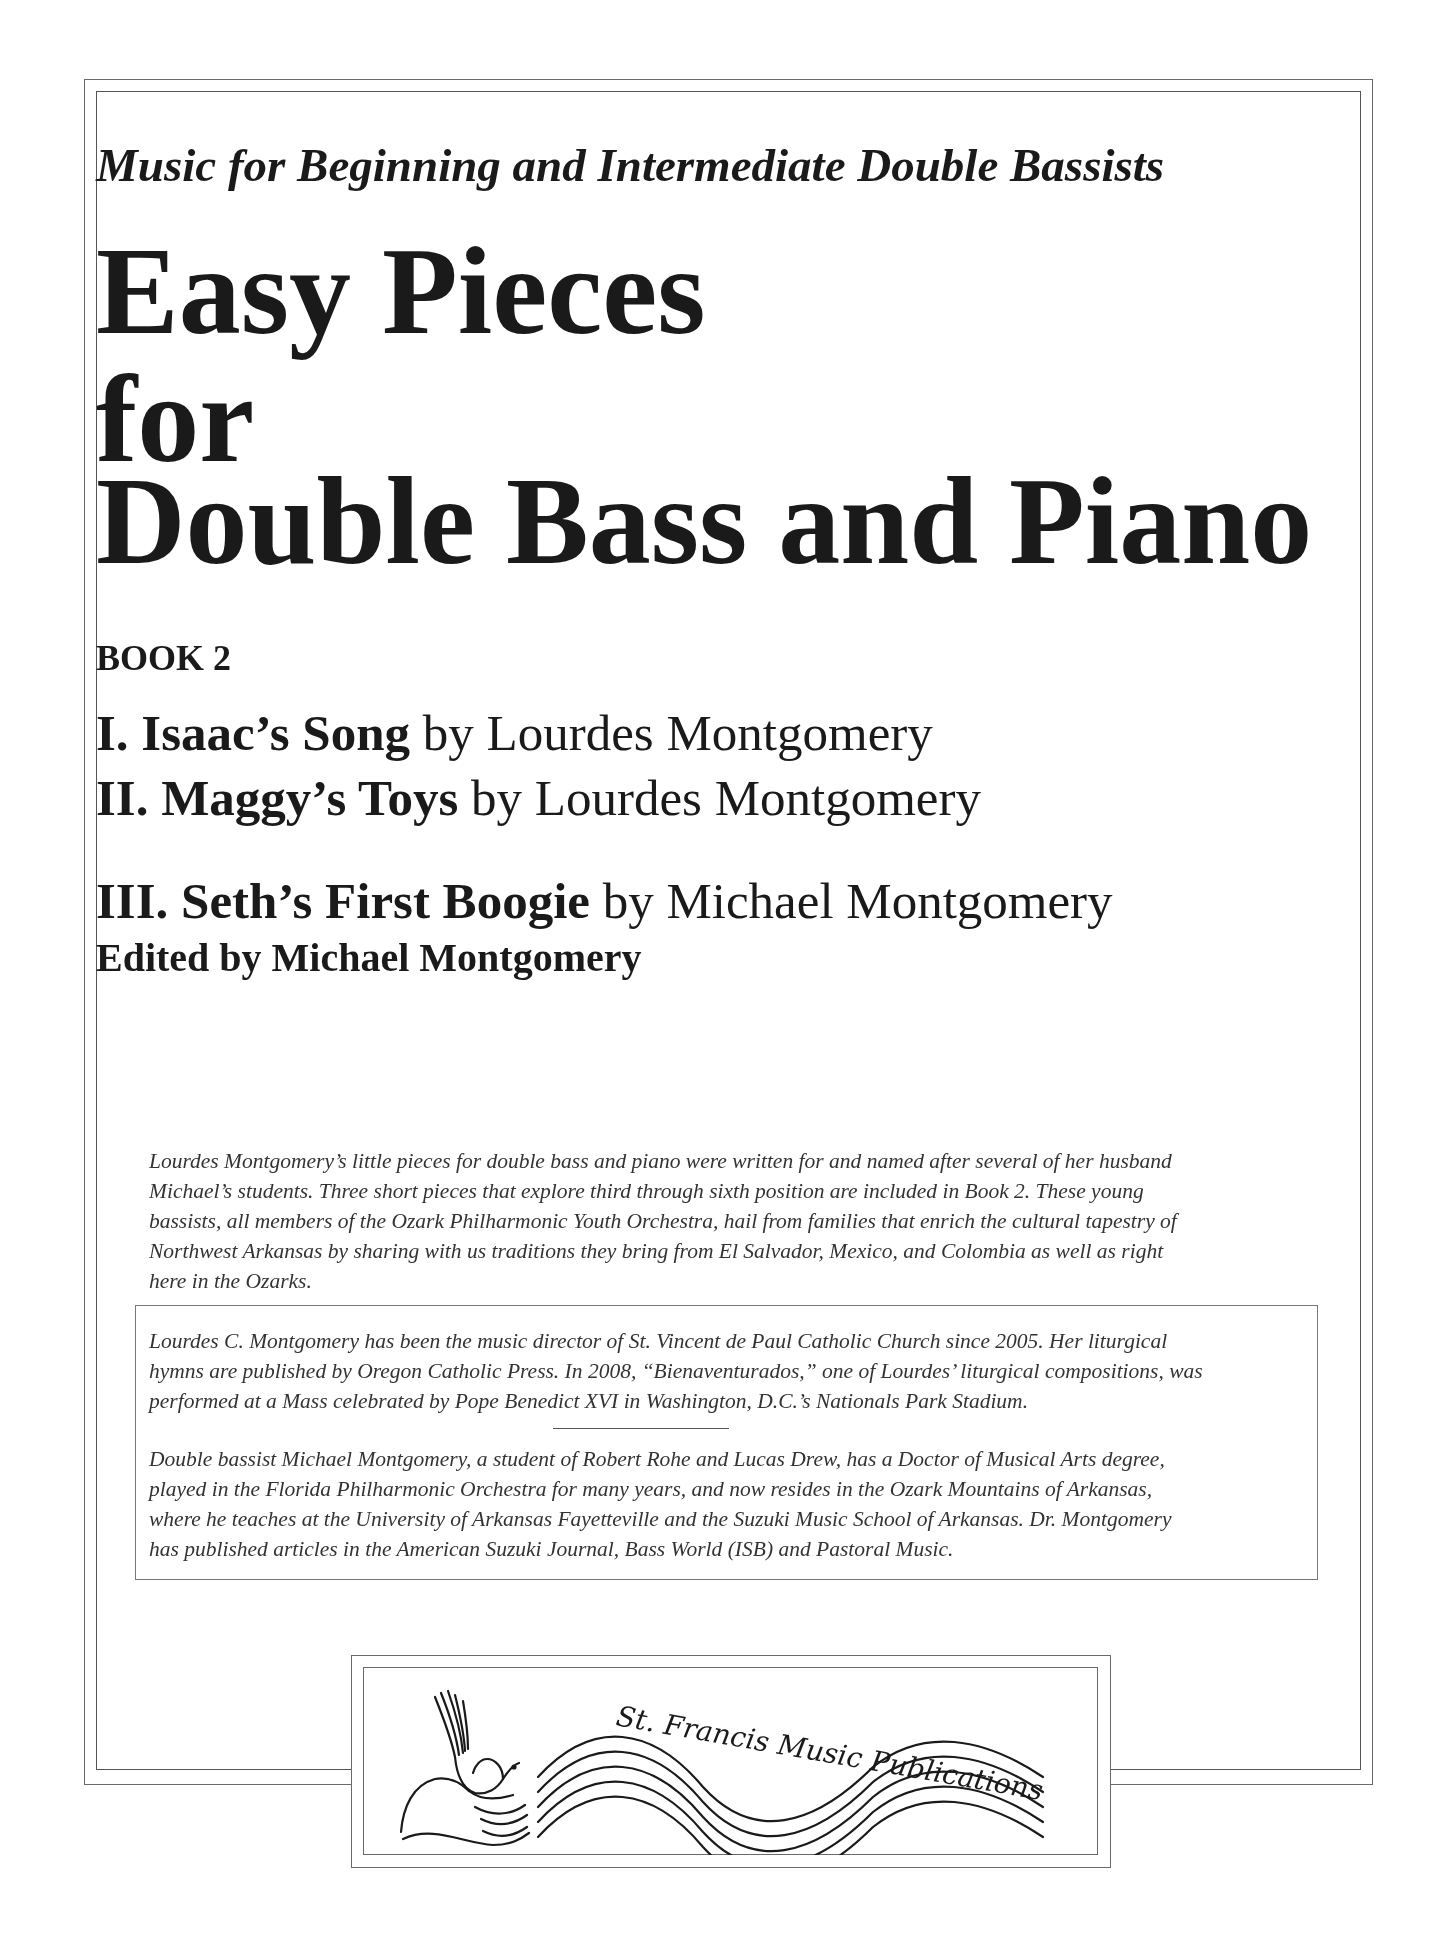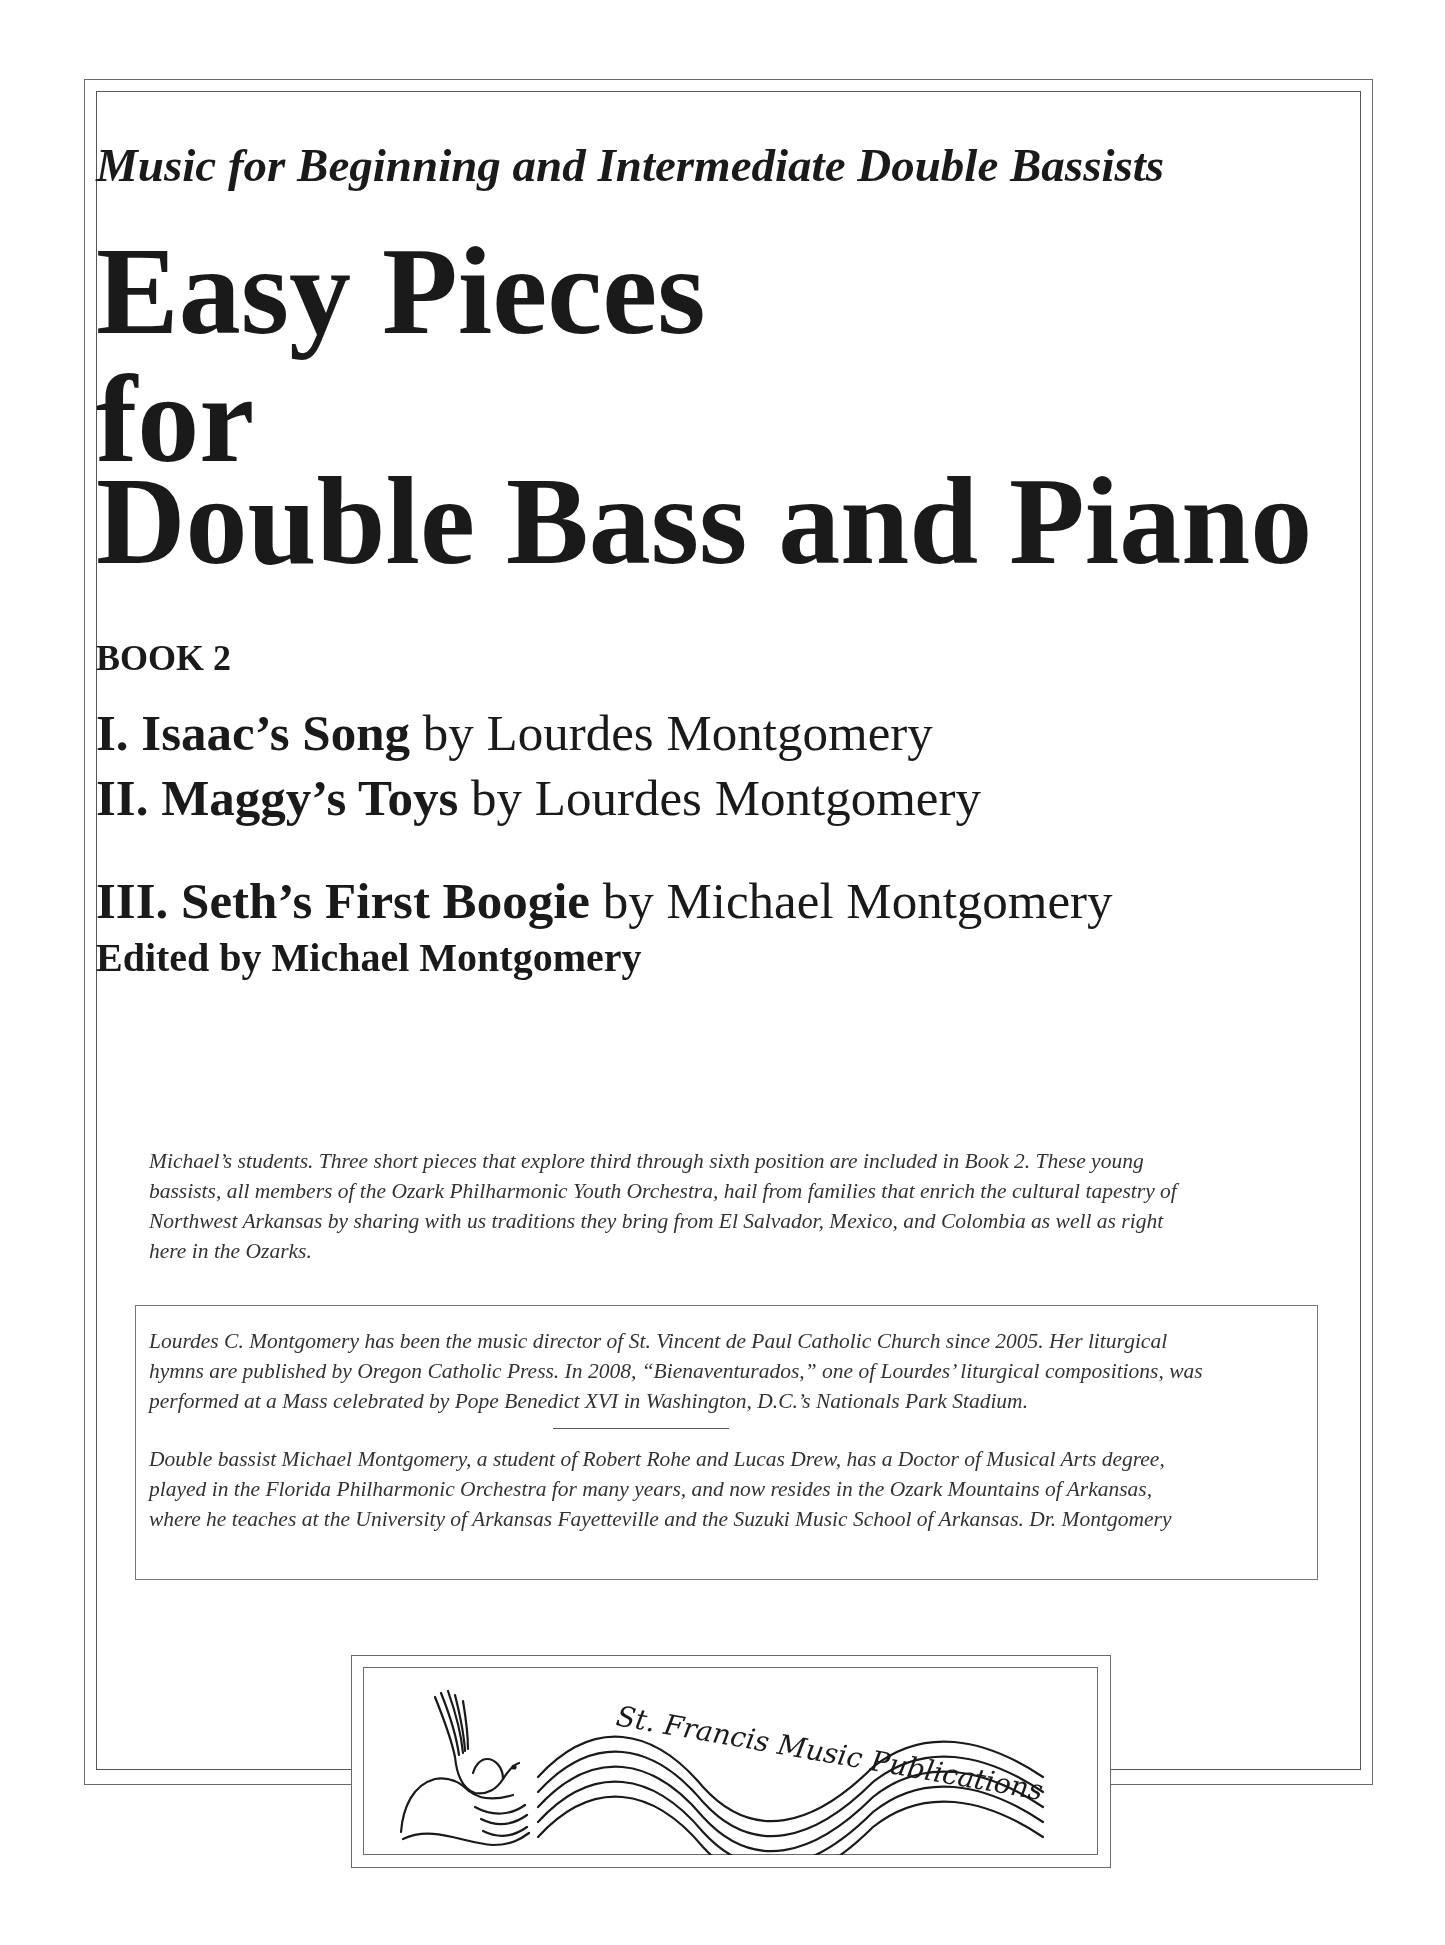--- a/index.html
+++ b/index.html
@@ -50,37 +50,39 @@
 <div class="abs center-line piece piece2">
   <b>II. Maggy’s Toys</b><span> by Lourdes Montgomery</span>
 </div>
 <div class="abs center-line piece piece3">
   <b>III. Seth’s First Boogie</b><span> by Michael Montgomery</span>
 </div>
 
 <div class="abs center-line editor">Edited by Michael Montgomery</div>
 
 <div class="abs intro">
+  <p>Lourdes Montgomery’s little pieces for double bass and piano were written for and named after several of her husband</p>
   <p>Michael’s students. Three short pieces that explore third through sixth position are included in Book 2. These young</p>
   <p>bassists, all members of the Ozark Philharmonic Youth Orchestra, hail from families that enrich the cultural tapestry of</p>
   <p>Northwest Arkansas by sharing with us traditions they bring from El Salvador, Mexico, and Colombia as well as right</p>
   <p>here in the Ozarks.</p>
 </div>
 
 <div class="abs bio-box"></div>
 <div class="abs bio bio1">
   <div>Lourdes C. Montgomery has been the music director of St. Vincent de Paul Catholic Church since 2005. Her liturgical</div>
   <div>hymns are published by Oregon Catholic Press.  In 2008, “Bienaventurados,” one of Lourdes’ liturgical compositions, was</div>
   <div>performed at a Mass celebrated by Pope Benedict XVI in Washington, D.C.’s Nationals Park Stadium.</div>
 </div>
 <div class="abs divider"></div>
 <div class="abs bio bio2">
   <div>Double bassist Michael Montgomery, a student of Robert Rohe and Lucas Drew, has a Doctor of Musical Arts degree,</div>
   <div>played in the Florida Philharmonic Orchestra for many years, and now resides in the Ozark Mountains of Arkansas,</div>
   <div>where he teaches at the University of Arkansas Fayetteville and the Suzuki Music School of Arkansas. Dr. Montgomery</div>
+  <div>has published articles in the American Suzuki Journal, Bass World (ISB) and Pastoral Music.</div>
 </div>
 
 <div class="abs logo-outer"></div>
 <div class="abs logo-inner"></div>
 <svg class="abs logo-svg" viewBox="0 0 735 188" xmlns="http://www.w3.org/2000/svg">
   <g fill="none" stroke="#1a1a1a" stroke-width="2.2" stroke-linecap="round">
 
     <path d="M72 30 C 80 50, 88 70, 92 90"></path>
     <path d="M78 26 C 86 46, 93 66, 96 88"></path>
     <path d="M85 24 C 92 44, 98 64, 100 86"></path>

